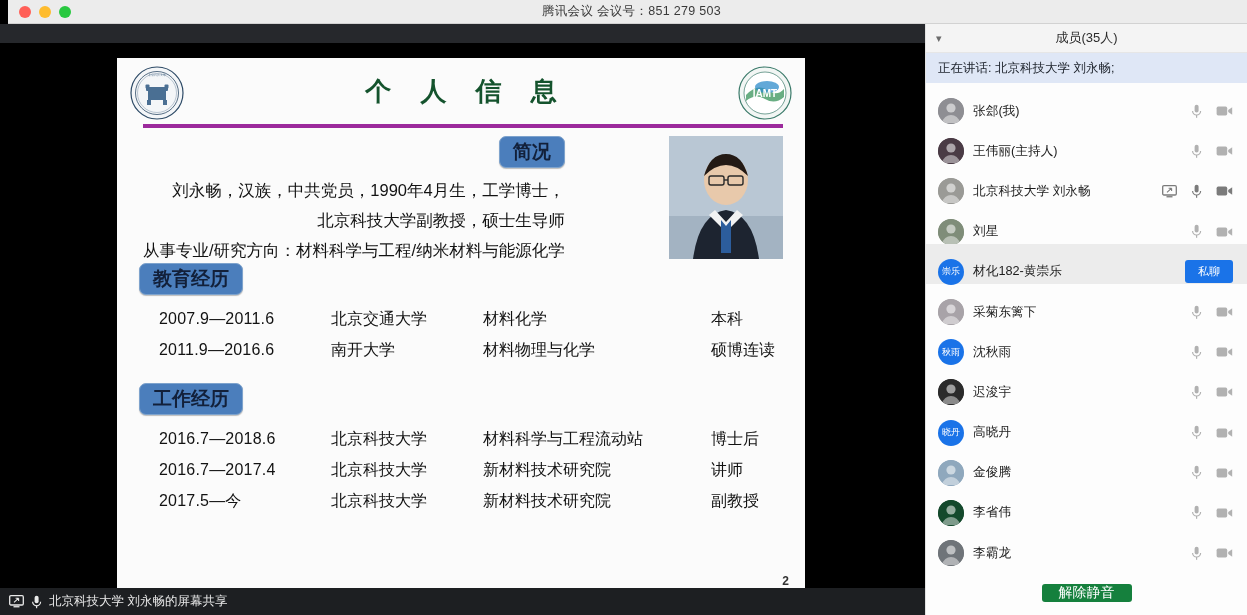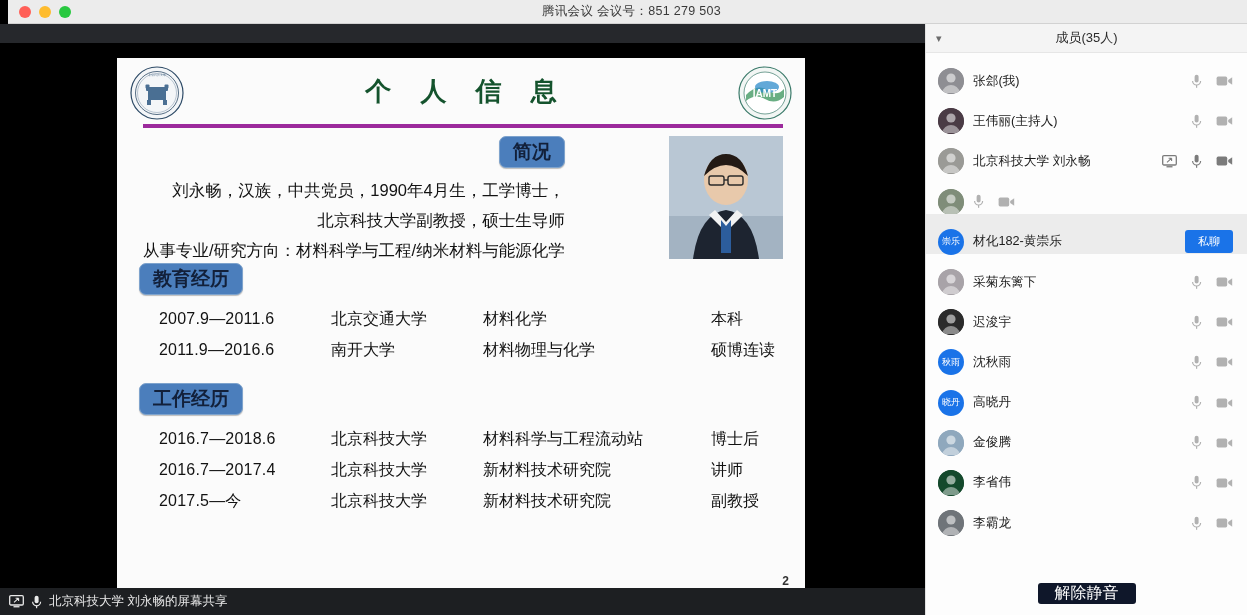--- a/index.html
+++ b/index.html
@@ -182,22 +182,22 @@
     font-size: 11px; border-radius: 3px;
     padding: 4px 13px; border: none; cursor: pointer;
     font-family: inherit;
   }
   .panel-foot {
     flex: 0 0 44px; display: flex;
     align-items: center; justify-content: center;
     background: #fdfdfd;
   }
   .unmute-btn {
-    background: #0f172a; color: #fff;
-    font-size: 16px; border: none; border-radius: 3px;
+    background: #15803d; color: #fff;
+    font-size: 14px; border: none; border-radius: 3px;
     padding: 0 17px; cursor: pointer; font-family: inherit;
   }
 </style>
 </head>
 <body>
 
 <div id="app">
 
   <div class="titlebar">
     <div class="traffic">
@@ -340,20 +340,23 @@
     </div>
   </div>
 
   <div class="panel">
 
     <div class="panel-head">
       <span class="panel-collapse">▾</span>
       <span class="panel-title">成员(35人)</span>
     </div>
 
+    <div class="speaking">
+      <span>正在讲话: 北京科技大学 刘永畅;</span>
+    </div>
 
     <div class="plist" id="participant-list">
         <div class="prow">
           <div class="avatar" style="background: rgb(142, 142, 147);">
             <svg width="26" height="26" viewBox="0 0 26 26">
               <circle cx="13" cy="13" r="13" fill="#8e8e93"></circle>
               <circle cx="13" cy="10" r="4.6" fill="rgba(255,255,255,.55)"></circle>
               <path d="M3.5 25 q3 -8 9.5 -8 q6.5 0 9.5 8z" fill="rgba(255,255,255,.45)"></path>
             </svg>
           </div>
@@ -432,20 +435,21 @@
           </div>
         </div>
         <div class="prow">
           <div class="avatar" style="background: rgb(127, 141, 121);">
             <svg width="26" height="26" viewBox="0 0 26 26">
               <circle cx="13" cy="13" r="13" fill="#7f8d79"></circle>
               <circle cx="13" cy="10" r="4.6" fill="rgba(255,255,255,.55)"></circle>
               <path d="M3.5 25 q3 -8 9.5 -8 q6.5 0 9.5 8z" fill="rgba(255,255,255,.45)"></path>
             </svg>
           </div>
+          <div class="pname">刘星</div>
           <div class="picons">
             <span class="ic">
               <svg width="11" height="15" viewBox="0 0 11 15">
                 <rect x="3.6" y="0.8" width="4" height="7.6" rx="2" fill="#4a4a4a"></rect>
                 <path d="M1.6 7 a4 4 0 0 0 8 0" fill="none" stroke="#4a4a4a" stroke-width="1.2"></path>
                 <rect x="5" y="11" width="1.2" height="2.8" fill="#4a4a4a"></rect>
               </svg>
             </span>
             <span class="ic">
               <svg width="17" height="12" viewBox="0 0 17 12">
@@ -481,47 +485,47 @@
             </span>
             <span class="ic">
               <svg width="17" height="12" viewBox="0 0 17 12">
                 <rect x="0.6" y="1.6" width="10.6" height="8.8" rx="1.6" fill="#4a4a4a"></rect>
                 <path d="M12.2 5 L16.2 2.2 L16.2 9.8 L12.2 7 Z" fill="#4a4a4a"></path>
               </svg>
             </span>
           </div>
         </div>
         <div class="prow">
-          <div class="avatar" style="background: rgb(43, 43, 43);">
-            <svg width="26" height="26" viewBox="0 0 26 26">
-              <circle cx="13" cy="13" r="13" fill="#2b2b2b"></circle>
-              <circle cx="13" cy="10" r="4.6" fill="rgba(255,255,255,.55)"></circle>
-              <path d="M3.5 25 q3 -8 9.5 -8 q6.5 0 9.5 8z" fill="rgba(255,255,255,.45)"></path>
-            </svg>
-          </div>
-          <div class="pname">迟浚宇</div>
-          <div class="picons">
-            <span class="ic">
-              <svg width="11" height="15" viewBox="0 0 11 15">
-                <rect x="3.6" y="0.8" width="4" height="7.6" rx="2" fill="#4a4a4a"></rect>
-                <path d="M1.6 7 a4 4 0 0 0 8 0" fill="none" stroke="#4a4a4a" stroke-width="1.2"></path>
-                <rect x="5" y="11" width="1.2" height="2.8" fill="#4a4a4a"></rect>
-              </svg>
-            </span>
-            <span class="ic">
-              <svg width="17" height="12" viewBox="0 0 17 12">
-                <rect x="0.6" y="1.6" width="10.6" height="8.8" rx="1.6" fill="#4a4a4a"></rect>
-                <path d="M12.2 5 L16.2 2.2 L16.2 9.8 L12.2 7 Z" fill="#4a4a4a"></path>
-              </svg>
-            </span>
-          </div>
-        </div>
-        <div class="prow">
           <div class="avatar" style="background: rgb(26, 115, 232);">秋雨</div>
           <div class="pname">沈秋雨</div>
+          <div class="picons">
+            <span class="ic">
+              <svg width="11" height="15" viewBox="0 0 11 15">
+                <rect x="3.6" y="0.8" width="4" height="7.6" rx="2" fill="#4a4a4a"></rect>
+                <path d="M1.6 7 a4 4 0 0 0 8 0" fill="none" stroke="#4a4a4a" stroke-width="1.2"></path>
+                <rect x="5" y="11" width="1.2" height="2.8" fill="#4a4a4a"></rect>
+              </svg>
+            </span>
+            <span class="ic">
+              <svg width="17" height="12" viewBox="0 0 17 12">
+                <rect x="0.6" y="1.6" width="10.6" height="8.8" rx="1.6" fill="#4a4a4a"></rect>
+                <path d="M12.2 5 L16.2 2.2 L16.2 9.8 L12.2 7 Z" fill="#4a4a4a"></path>
+              </svg>
+            </span>
+          </div>
+        </div>
+        <div class="prow">
+          <div class="avatar" style="background: rgb(43, 43, 43);">
+            <svg width="26" height="26" viewBox="0 0 26 26">
+              <circle cx="13" cy="13" r="13" fill="#2b2b2b"></circle>
+              <circle cx="13" cy="10" r="4.6" fill="rgba(255,255,255,.55)"></circle>
+              <path d="M3.5 25 q3 -8 9.5 -8 q6.5 0 9.5 8z" fill="rgba(255,255,255,.45)"></path>
+            </svg>
+          </div>
+          <div class="pname">迟浚宇</div>
           <div class="picons">
             <span class="ic">
               <svg width="11" height="15" viewBox="0 0 11 15">
                 <rect x="3.6" y="0.8" width="4" height="7.6" rx="2" fill="#4a4a4a"></rect>
                 <path d="M1.6 7 a4 4 0 0 0 8 0" fill="none" stroke="#4a4a4a" stroke-width="1.2"></path>
                 <rect x="5" y="11" width="1.2" height="2.8" fill="#4a4a4a"></rect>
               </svg>
             </span>
             <span class="ic">
               <svg width="17" height="12" viewBox="0 0 17 12">

